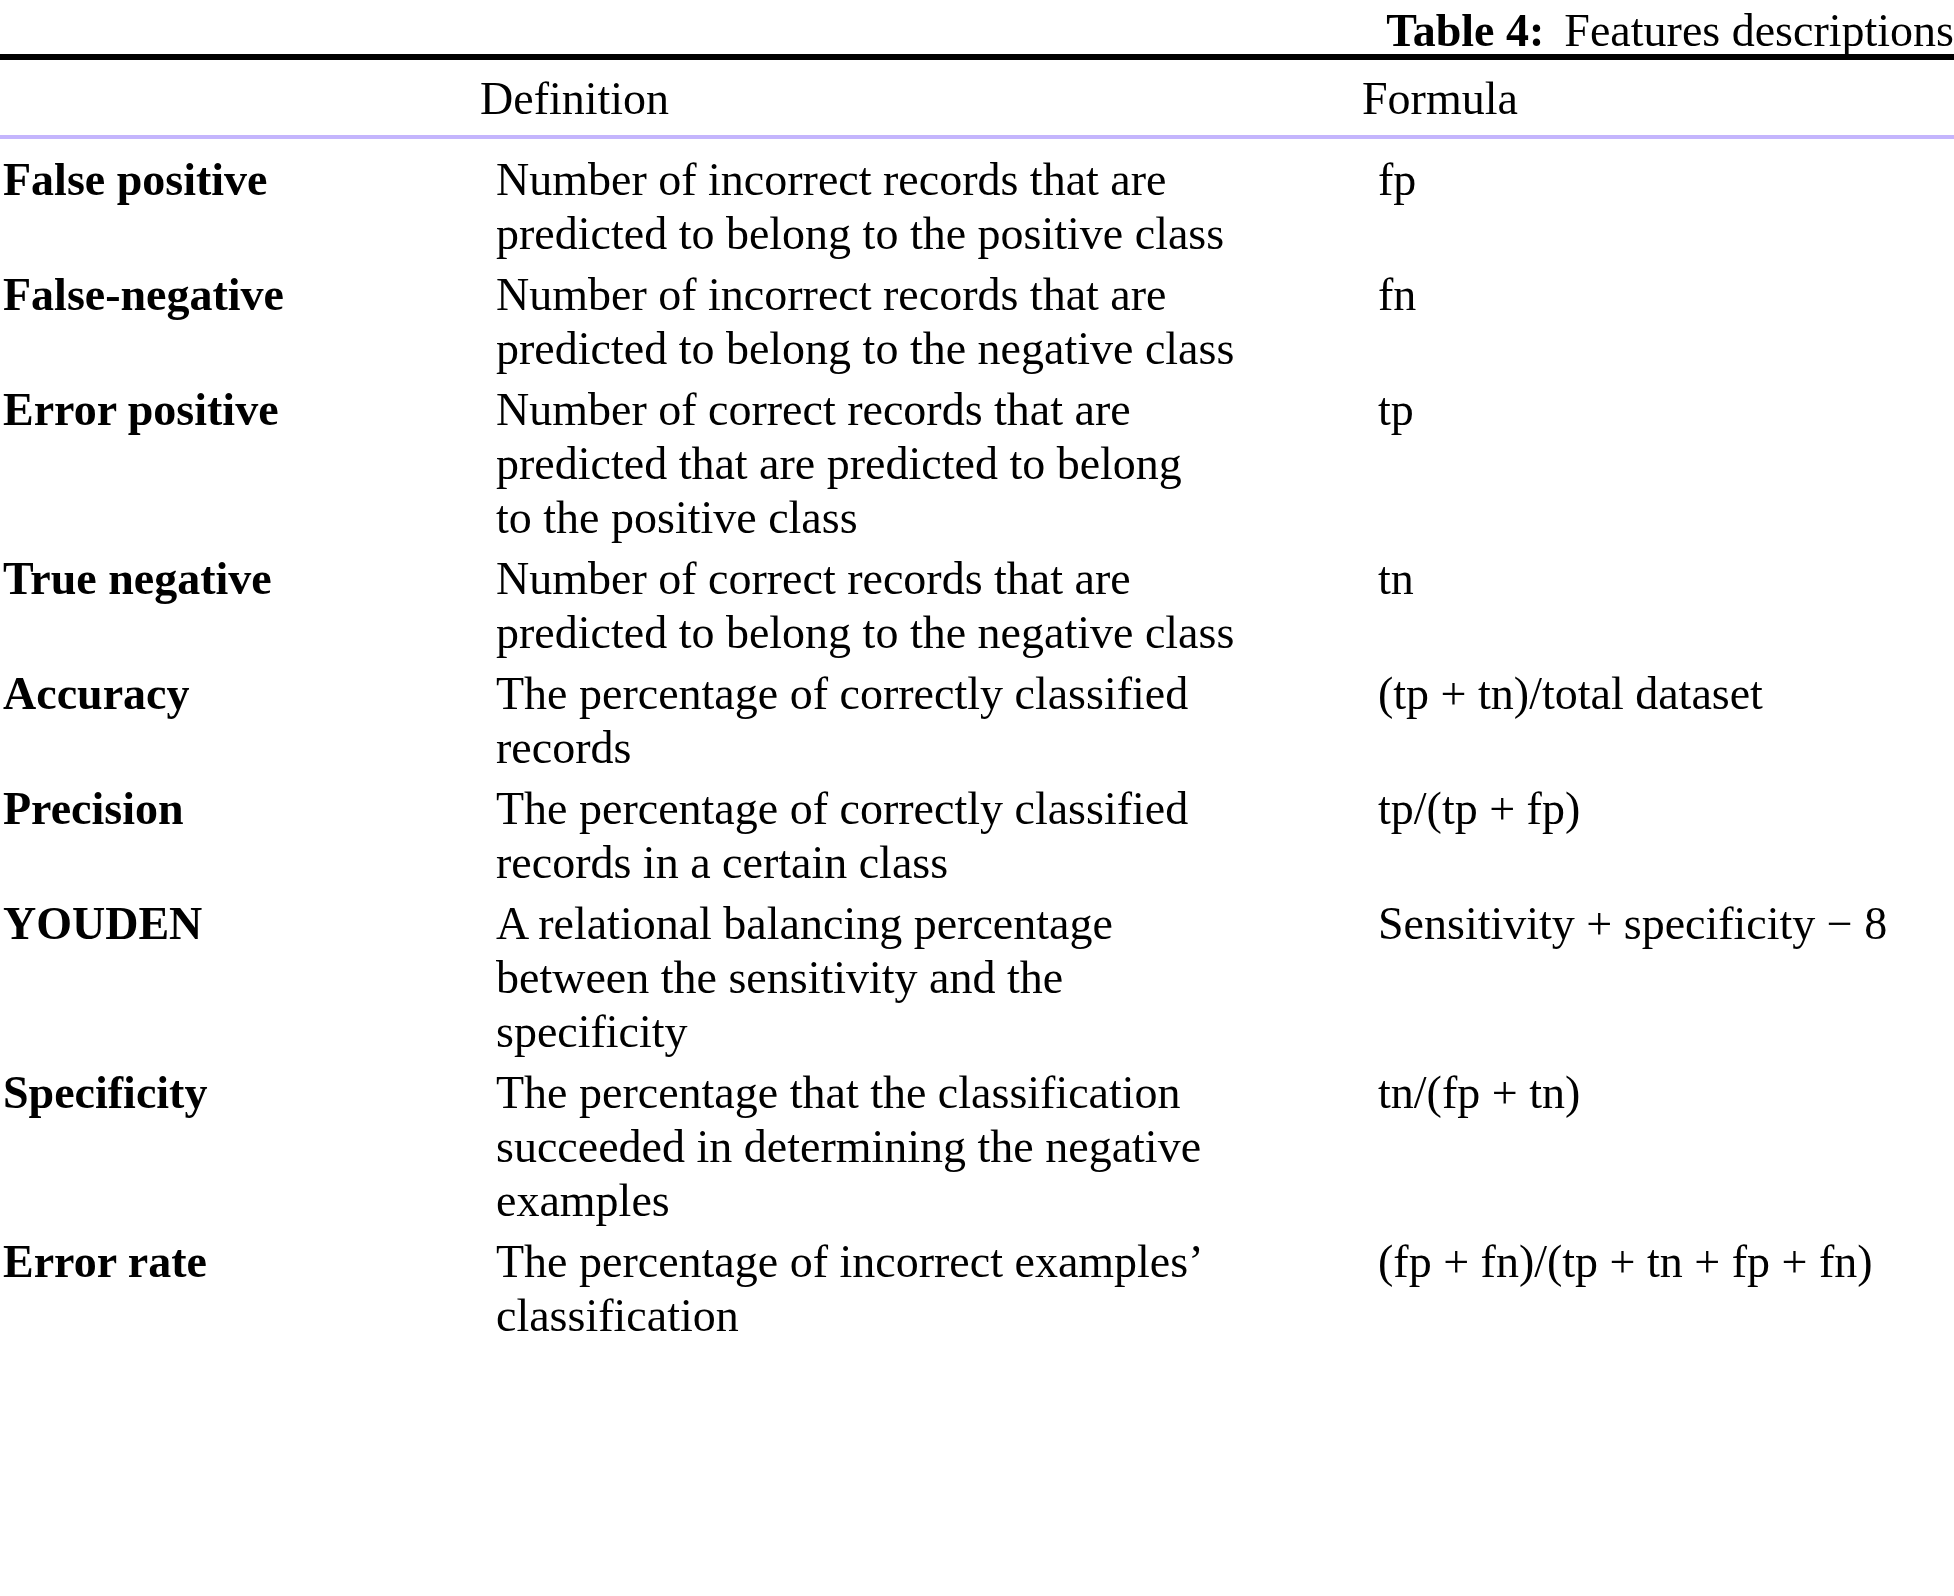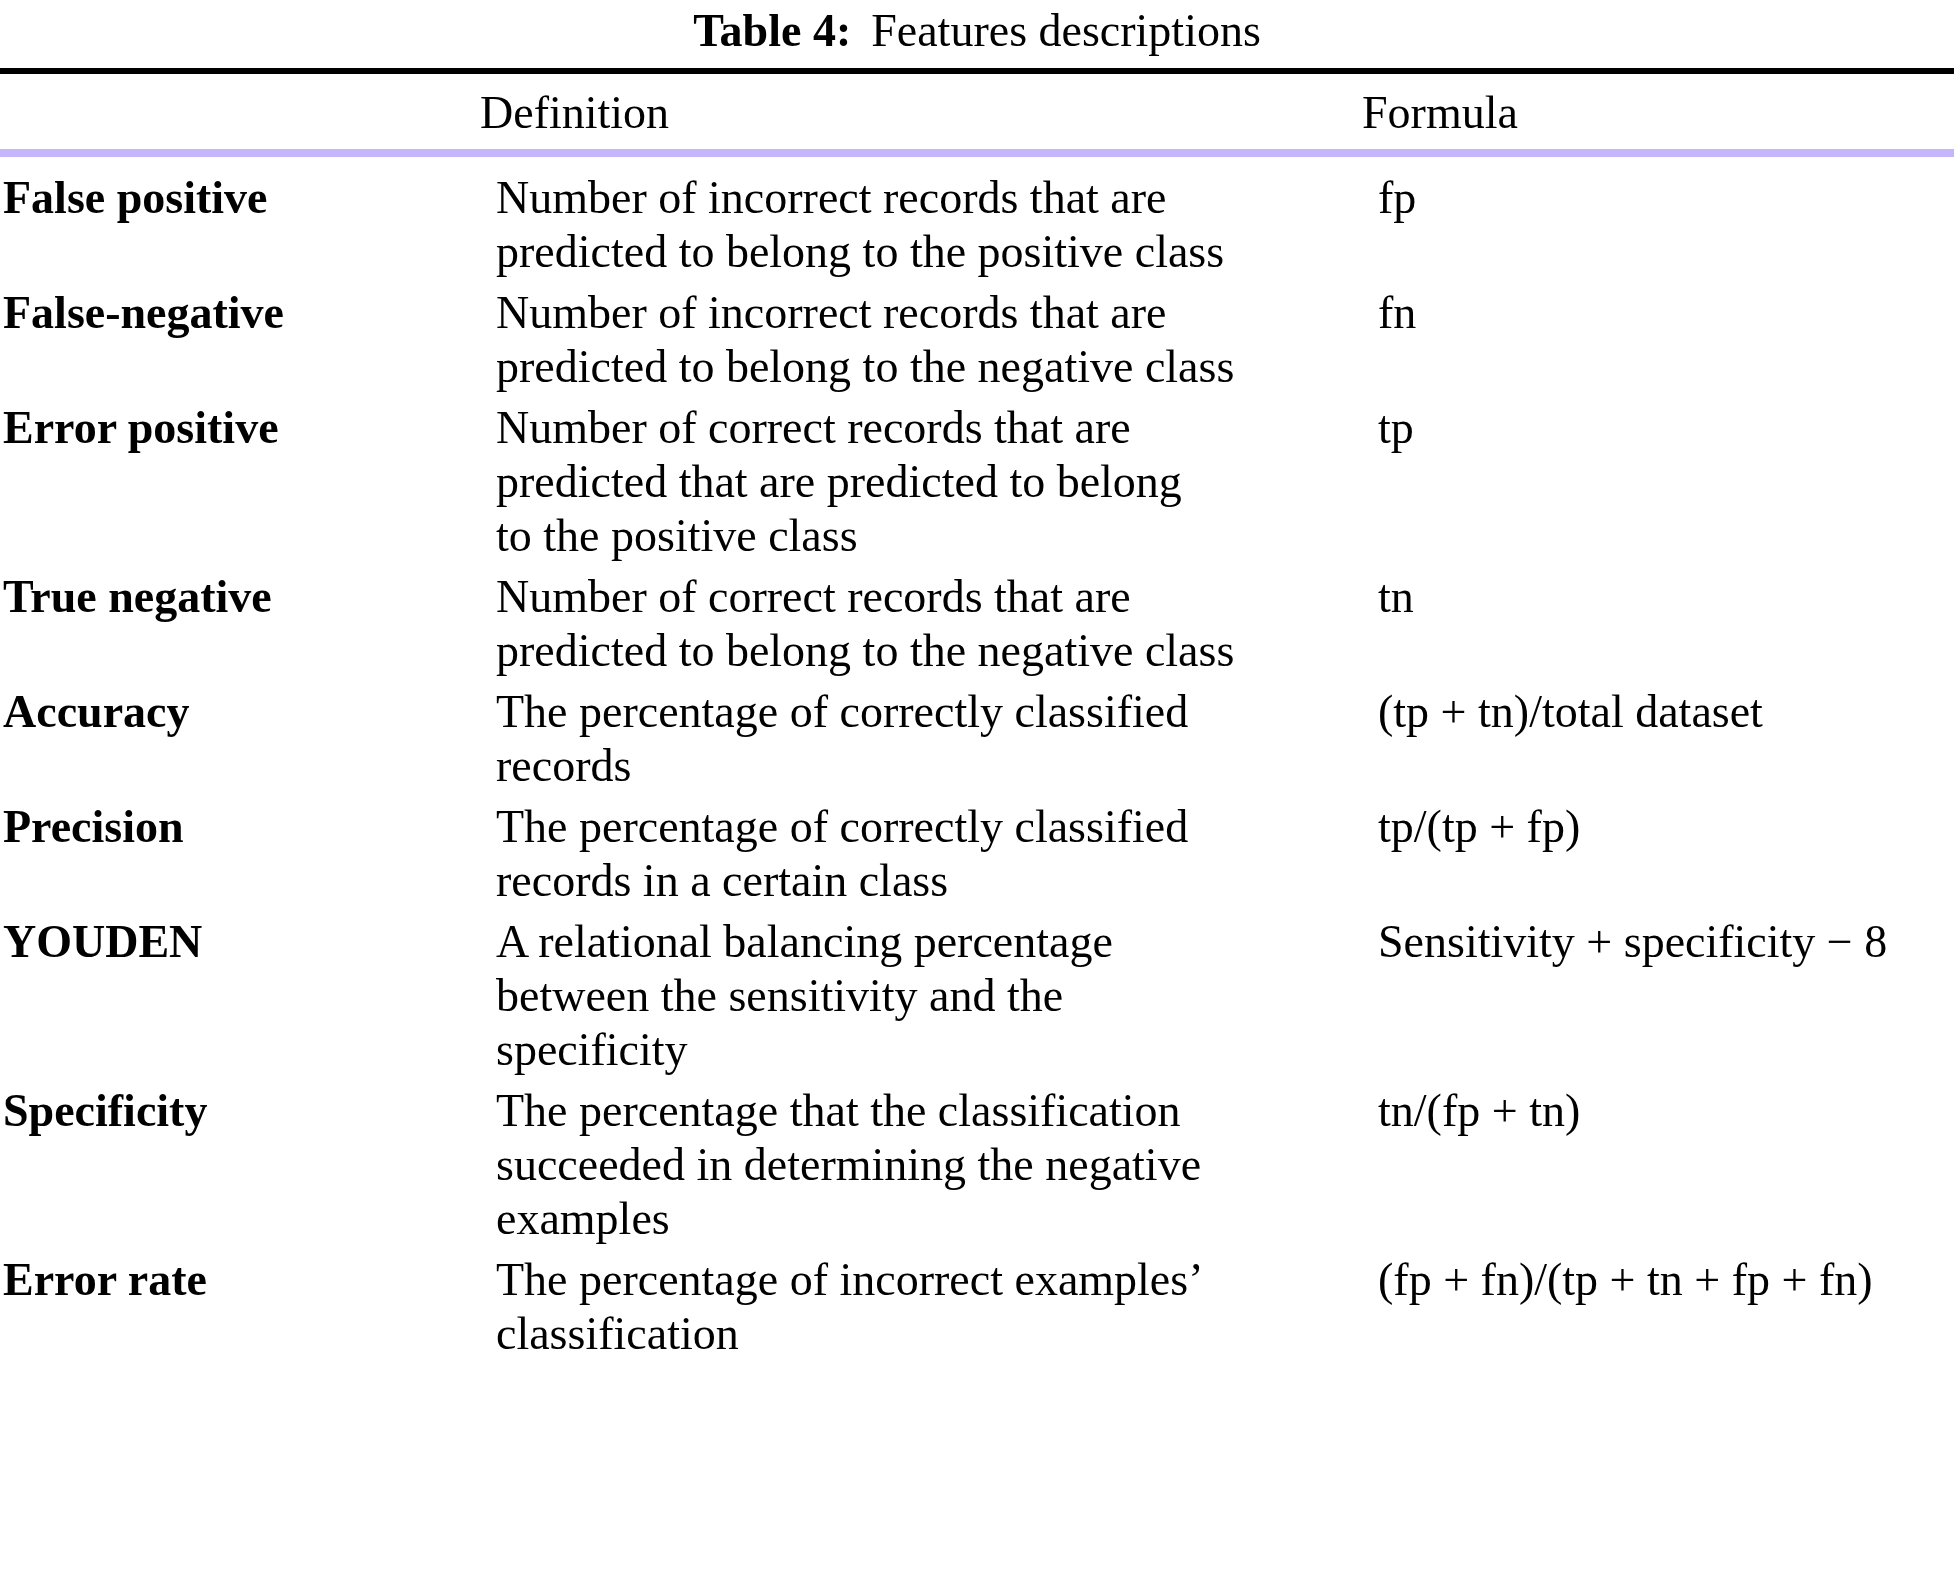--- a/index.html
+++ b/index.html
@@ -13,23 +13,23 @@
   body {
     color: #000000;
     font-family: "Liberation Serif", "DejaVu Serif", serif;
     font-size: 46px;
     -webkit-font-smoothing: antialiased;
   }
 
   
   .caption {
     box-sizing: border-box;
-    height: 68px;
+    height: 54px;
     padding-top: 4px;
-    text-align: center;
+    text-align: right;
     line-height: 54px;
     white-space: nowrap;
   }
   .caption .label {
     font-weight: bold;
     margin-right: 20px;
   }
 
   
   table.features {
@@ -42,21 +42,21 @@
   col.c-def     { width: 882px; }
   col.c-formula { width: 592px; }
 
   th {
     font-weight: normal;
     text-align: left;
     vertical-align: bottom;
     font-size: 46px;
     line-height: 54px;
     padding: 12px 0 9px 0;
-    border-bottom: 8px solid #c4b5fd;
+    border-bottom: 4px solid #c4b5fd;
   }
 
   td {
     vertical-align: top;
     line-height: 54px;
     padding: 0 0 7px 16px;
     white-space: pre-line;
   }
   tbody tr:first-child td { padding-top: 14px; }
 

